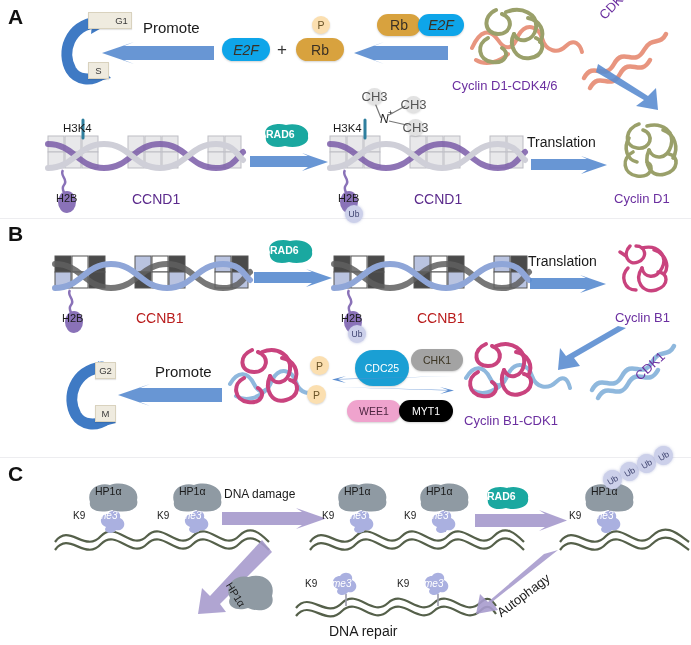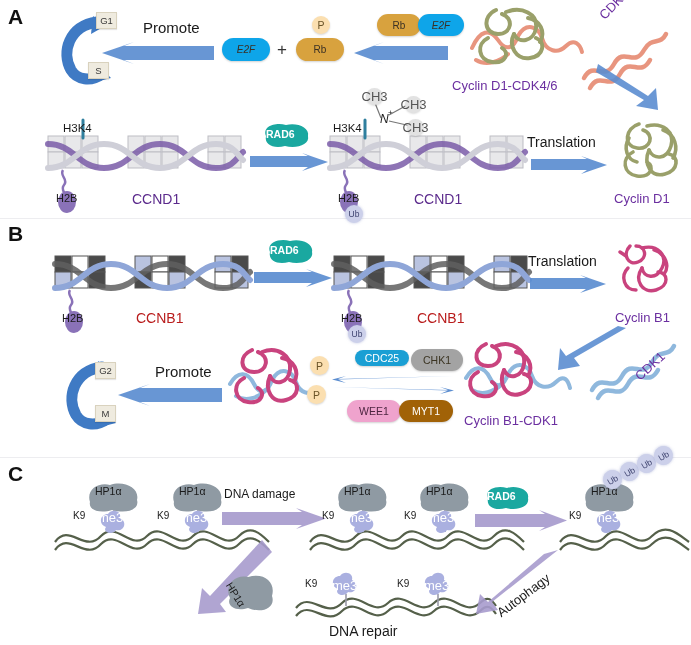--- a/index.html
+++ b/index.html
@@ -48,21 +48,21 @@
   .protein-label{
     font-size:13px;
     color:#6b2fa0;
     white-space:nowrap;
   }
 
   
   .capsule{
     border-radius:999px;
     display:flex;align-items:center;justify-content:center;
-    font-size:10px;
+    font-size:14px;
     color:#3a3025;
     box-shadow:0 1px 2px rgba(0,0,0,0.18);
     white-space:nowrap;
   }
   .cap-e2f{background:#0ea5e9;font-style:italic;}
   .cap-rb{background:#d9a council;}
   .cap-rb{background:#d8a23e;}
 
   
   .p-circle{
@@ -88,42 +88,42 @@
     border-radius:999px;
     display:flex;align-items:center;justify-content:center;
     font-size:10.5px;
     color:#ffffff;
     white-space:nowrap;
     box-shadow:0 1px 2px rgba(0,0,0,.18);
   }
   .pill-cdc25{background:#1a9fd4;}
   .pill-chk1{background:#a3a3a3;color:#3b3422;}
   .pill-wee1{background:#efa3cd;color:#4d2540;}
-  .pill-myt1{background:#a16207;color:#ffffff;}
+  .pill-myt1{background:#000000;color:#ffffff;}
 
   
   .ub{
     border-radius:50%;
     background:#ccd0ea;
     display:flex;align-items:center;justify-content:center;
     font-size:8.5px;color:#3f4470;
     box-shadow:0 0 3px rgba(140,150,200,.55);
   }
   
   .ch3{
     border-radius:50%;
     background:#e2e2e2;
     display:flex;align-items:center;justify-content:center;
     font-size:13px;color:#555;
     box-shadow:0 1px 2px rgba(0,0,0,.14);
   }
 
   
   .k9{font-size:10px;color:#1a1a1a;}
-  .me3{font-size:13px;color:#ffffff;}
+  .me3{font-size:10px;color:#ffffff;font-style:italic;}
 
   svg{display:block;overflow:visible;}
   .no-sel{user-select:none;}
 </style>
 </head>
 <body>
 
 <div id="figure">
 
   <div class="abs panel-letter no-sel" style="left:8px;top:5px;">A</div>
@@ -131,21 +131,21 @@
   <div class="abs panel-letter no-sel" style="left:8px;top:462px;">C</div>
 
   <div class="abs divider" style="top:218px;"></div>
   <div class="abs divider" style="top:457px;"></div>
 
   <svg class="abs" style="left:55px;top:12px;" width="70" height="72">
     <path d="M42,10 C14,14 6,40 16,58 C22,68 36,70 47,62" fill="none" stroke="#3f7ac4" stroke-width="11" stroke-linecap="round"></path>
     <path d="M38,4 L50,14 L36,22 Z" fill="#3f7ac4"></path>
     <path d="M42,52 L56,66 L40,70 Z" fill="#3f7ac4"></path>
   </svg>
-  <div class="abs phase-box no-sel" style="left:96px;top:12px;width:19px;height:15px;">G1</div>
+  <div class="abs phase-box no-sel" style="left:88px;top:12px;width:19px;height:15px;padding-left:23px;">G1</div>
   <div class="abs phase-box no-sel" style="left:88px;top:62px;width:19px;height:15px;">S</div>
 
   <div class="abs lbl no-sel" style="left:143px;top:19px;font-size:15px;">Promote</div>
   <svg class="abs" style="left:96px;top:42px;" width="118" height="22">
     <path d="M118,4 L118,18 L28,18 L38,22 L6,11 L38,0 L28,4 Z" fill="#5b8dd0" opacity="0.92"></path>
   </svg>
 
   <div class="abs capsule cap-e2f no-sel" style="left:222px;top:38px;width:48px;height:23px;">E2F</div>
   <div class="abs lbl no-sel" style="left:277px;top:40px;font-size:17px;color:#333;">+</div>
   <div class="abs capsule cap-rb no-sel" style="left:296px;top:38px;width:48px;height:23px;">Rb</div>
@@ -400,21 +400,21 @@
       <path d="M30,6 C16,12 18,28 32,28 C46,28 48,12 36,8"></path>
       <path d="M40,8 C56,2 70,12 68,26 C66,40 52,42 48,32"></path>
       <path d="M48,32 C42,46 50,60 64,56 C78,52 78,38 68,36"></path>
       <path d="M22,34 C10,40 12,56 26,58 C40,60 44,48 36,44"></path>
       <path d="M60,14 C72,16 78,28 72,38"></path>
     </g>
   </svg>
   <div class="abs p-circle no-sel" style="left:310px;top:356px;width:19px;height:19px;">P</div>
   <div class="abs p-circle no-sel" style="left:307px;top:385px;width:19px;height:19px;">P</div>
 
-  <div class="abs pill pill-cdc25 no-sel" style="left:355px;top:350px;width:54px;height:16px;">CDC25</div>
+  <div class="abs pill pill-cdc25 no-sel" style="left:355px;top:350px;width:54px;height:36px;">CDC25</div>
   <div class="abs pill pill-chk1 no-sel" style="left:411px;top:349px;width:52px;height:22px;">CHK1</div>
   <svg class="abs" style="left:332px;top:374px;" width="122" height="22">
     <path d="M122,2 L6,5 L14,2 L0,5.5 L14,9 L6,5.5 Z" fill="#5b8dd0"></path>
     <path d="M0,13 L116,16 L108,13 L122,16.5 L108,20 L116,16.5 Z" fill="#5b8dd0"></path>
   </svg>
   <div class="abs pill pill-wee1 no-sel" style="left:347px;top:400px;width:54px;height:22px;">WEE1</div>
   <div class="abs pill pill-myt1 no-sel" style="left:399px;top:400px;width:54px;height:22px;">MYT1</div>
 
   <svg class="abs" style="left:458px;top:340px;" width="115" height="72">
     <g fill="none" stroke="#8fb8dd" stroke-width="4" stroke-linecap="round">

